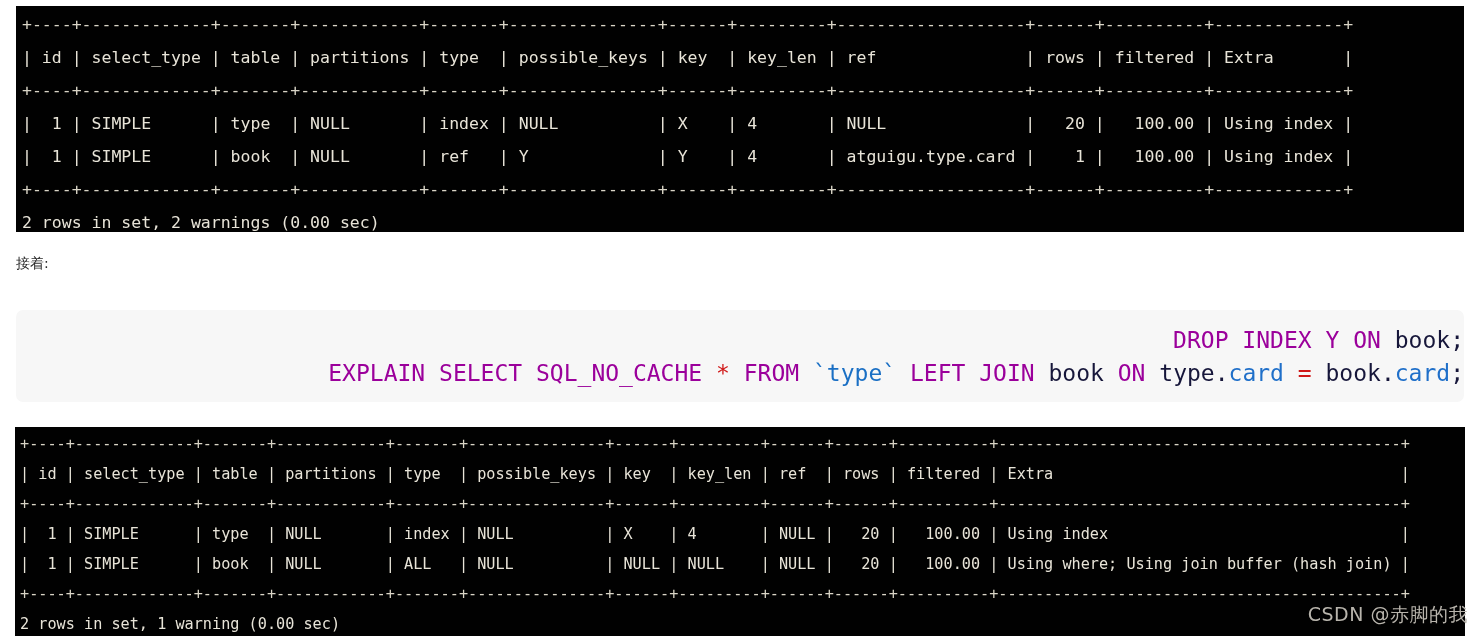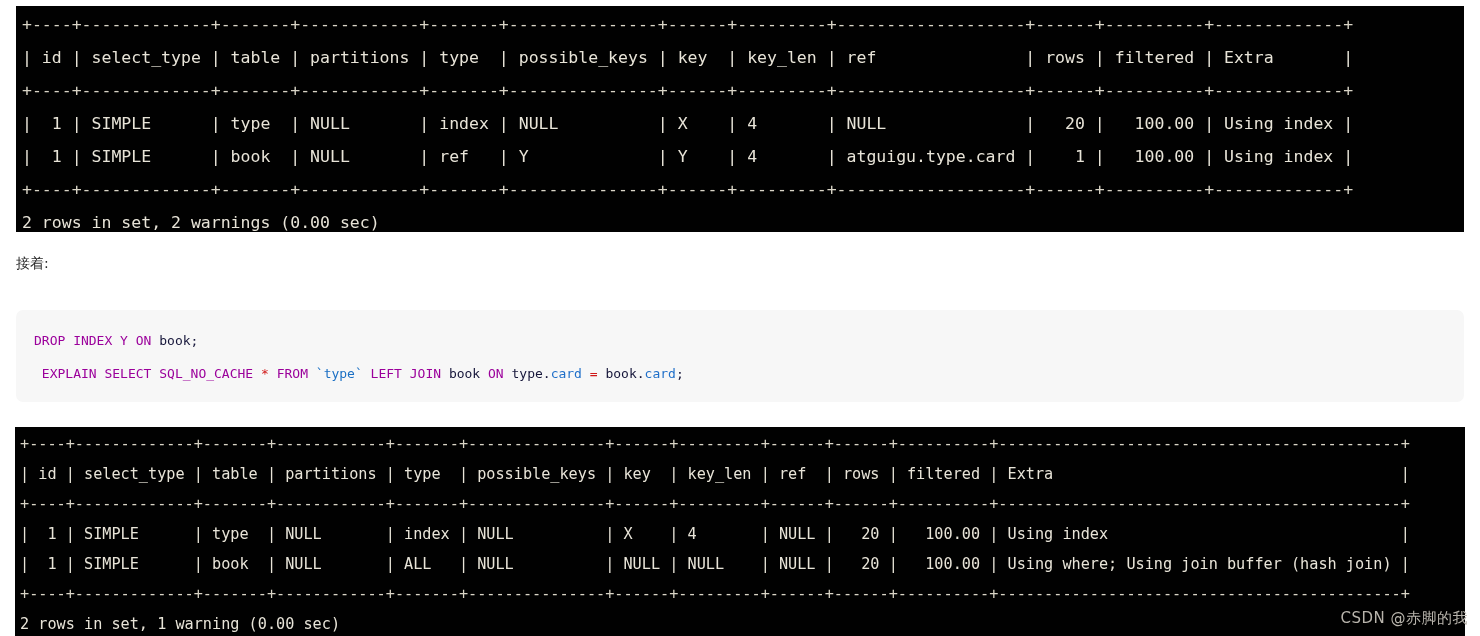--- a/index.html
+++ b/index.html
@@ -64,40 +64,41 @@
     position: absolute;
     left: 16px;
     top: 310px;
     width: 1448px;
     height: 92px;
     background: #f7f7f7;
     border-radius: 7px;
     box-sizing: border-box;
     padding: 14px 0 0 18px;
     font-family: "DejaVu Sans Mono", "Liberation Mono", monospace;
-    font-size: 13px;
+    font-size: 23px;
     line-height: 33px;
     white-space: pre;
     color: #1b1b36;
+    text-align: right;
   }
   .kw      { color: #9b009b; }
   .ident   { color: #16163a; }
   .bt      { color: #1a6fc4; }
   .tick    { color: #1a6fc4; }
   .star    { color: #d01818; }
   .op      { color: #d01818; }
   .field   { color: #1f6fc9; }
   .punc    { color: #16163a; }
 
   
   #watermark {
     position: absolute;
     right: 12px;
     bottom: 8px;
-    font-size: 15px;
+    font-size: 19px;
     color: #b8b4ac;
     font-family: "DejaVu Sans", "Liberation Sans", sans-serif;
     letter-spacing: 0.5px;
     pointer-events: none;
   }
 </style>
 </head>
 <body>
 
 <div class="terminal" id="terminal-top"><span class="term-line term-rule">+----+-------------+-------+------------+-------+---------------+------+---------+-------------------+------+----------+-------------+</span><span class="term-line">| id | select_type | table | partitions | type  | possible_keys | key  | key_len | ref               | rows | filtered | Extra       |</span><span class="term-line term-rule">+----+-------------+-------+------------+-------+---------------+------+---------+-------------------+------+----------+-------------+</span><span class="term-line">|  1 | SIMPLE      | type  | NULL       | index | NULL          | X    | 4       | NULL              |   20 |   100.00 | Using index |</span><span class="term-line">|  1 | SIMPLE      | book  | NULL       | ref   | Y             | Y    | 4       | atguigu.type.card |    1 |   100.00 | Using index |</span><span class="term-line term-rule">+----+-------------+-------+------------+-------+---------------+------+---------+-------------------+------+----------+-------------+</span><span class="term-line">2 rows in set, 2 warnings (0.00 sec)</span></div>

